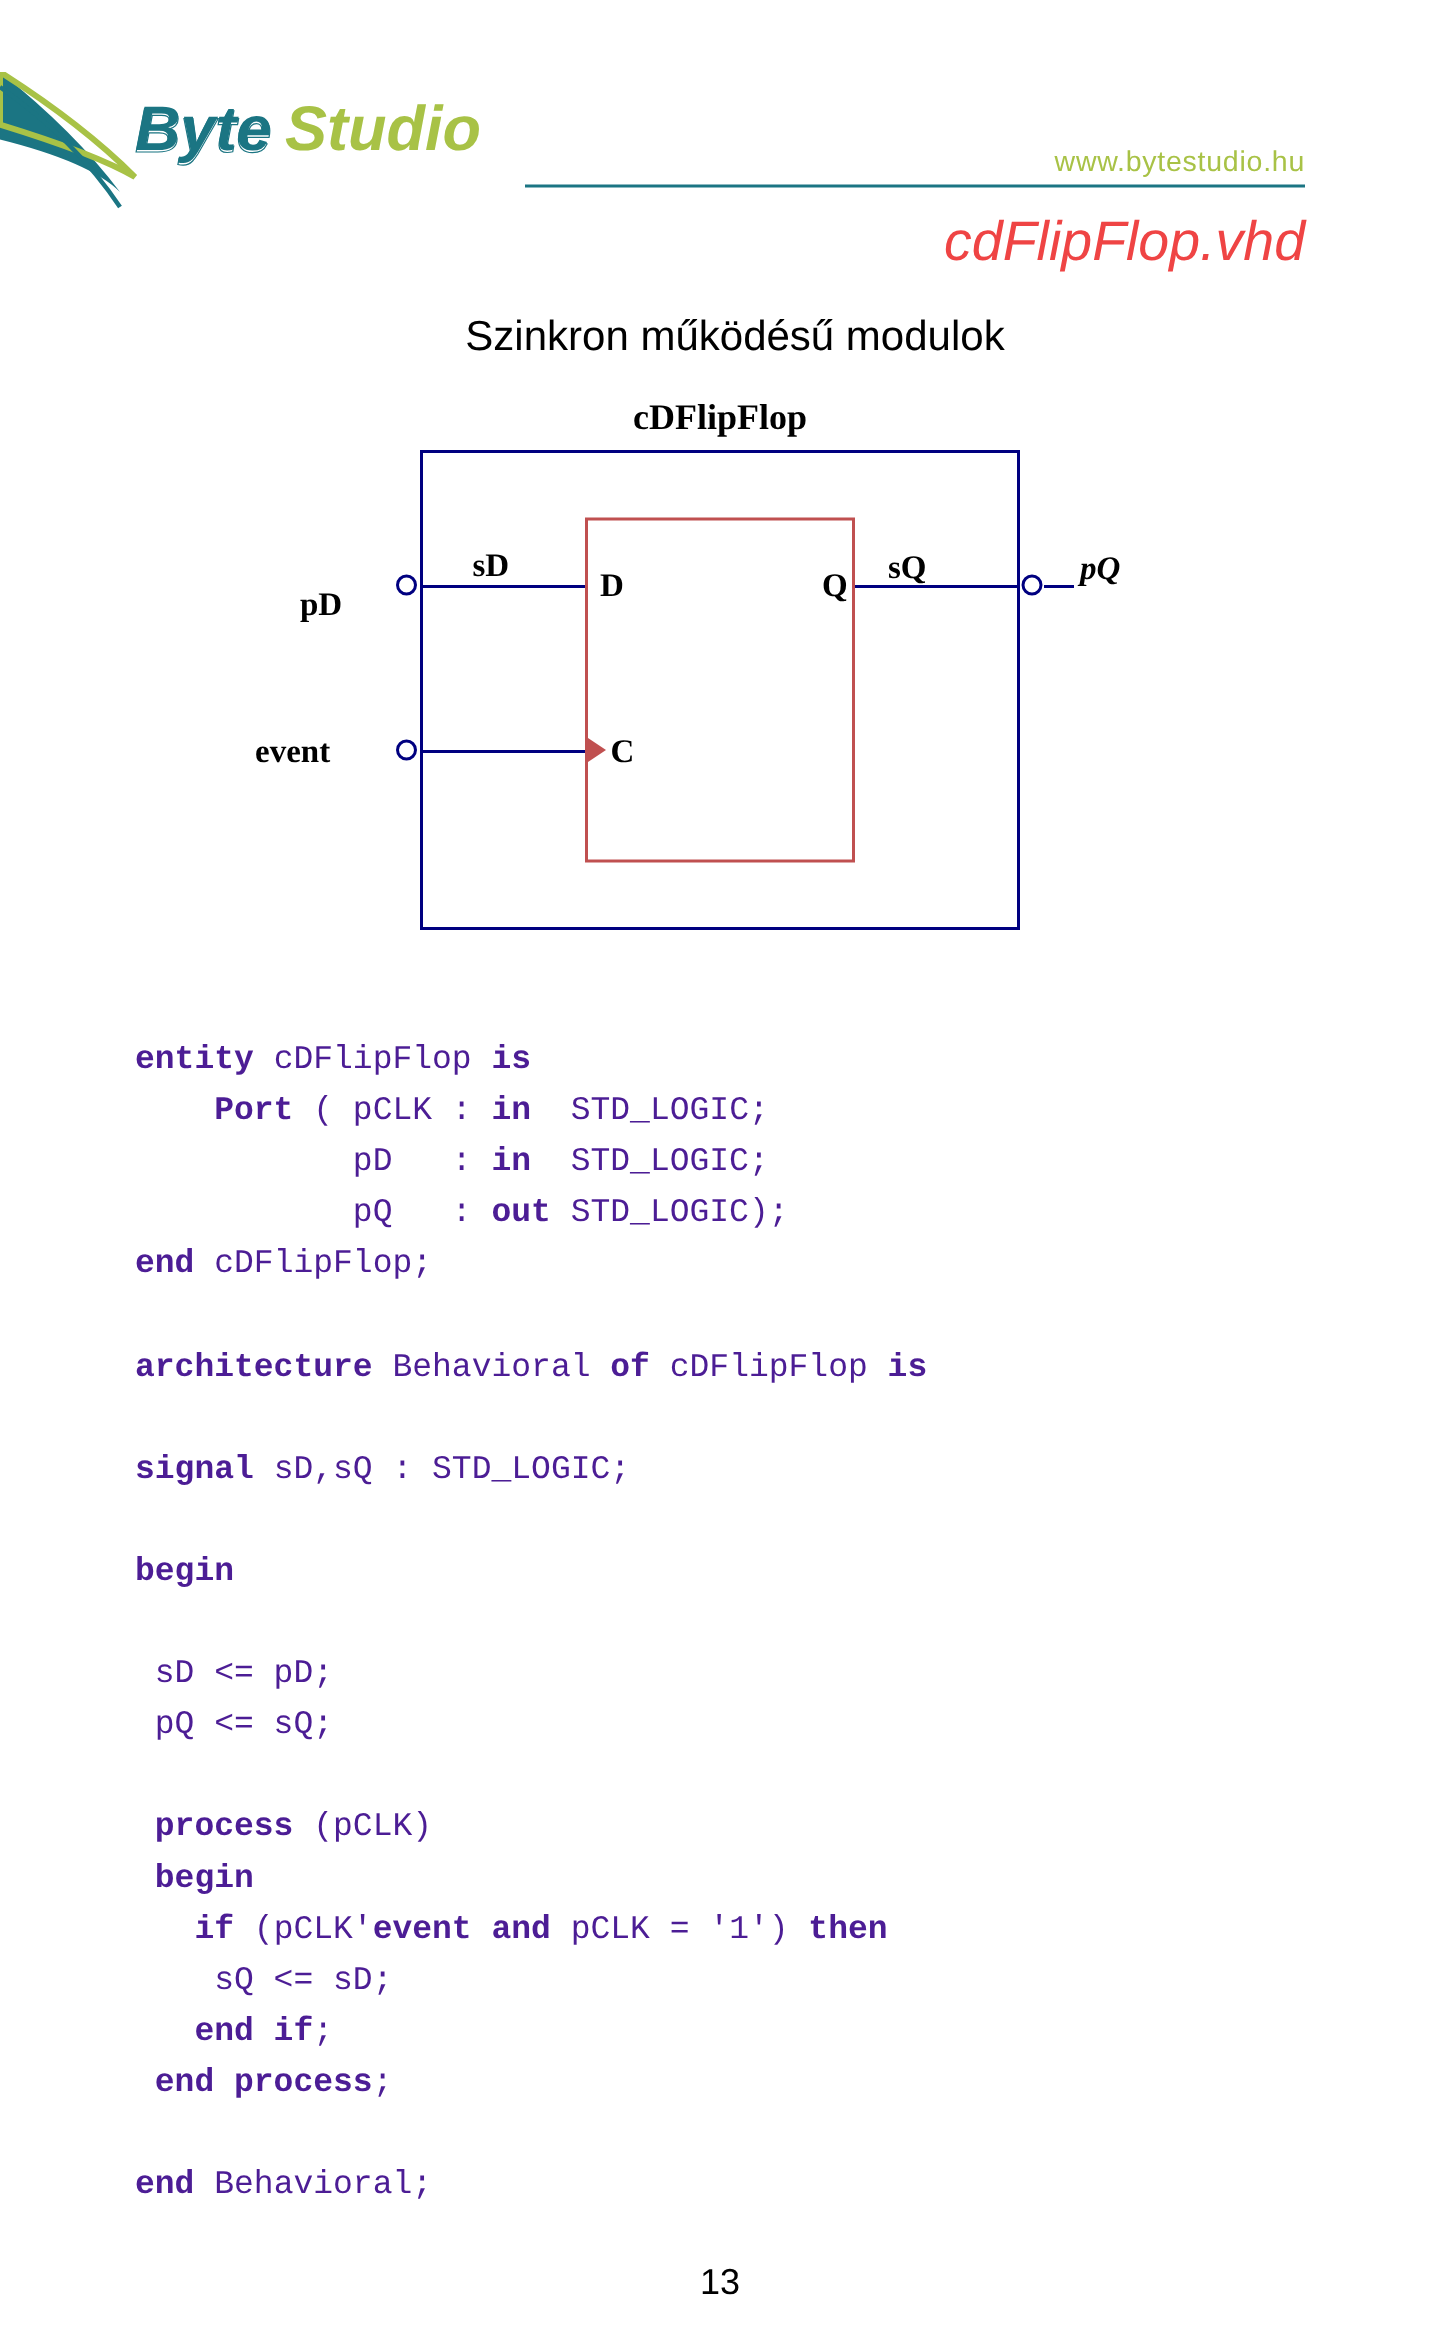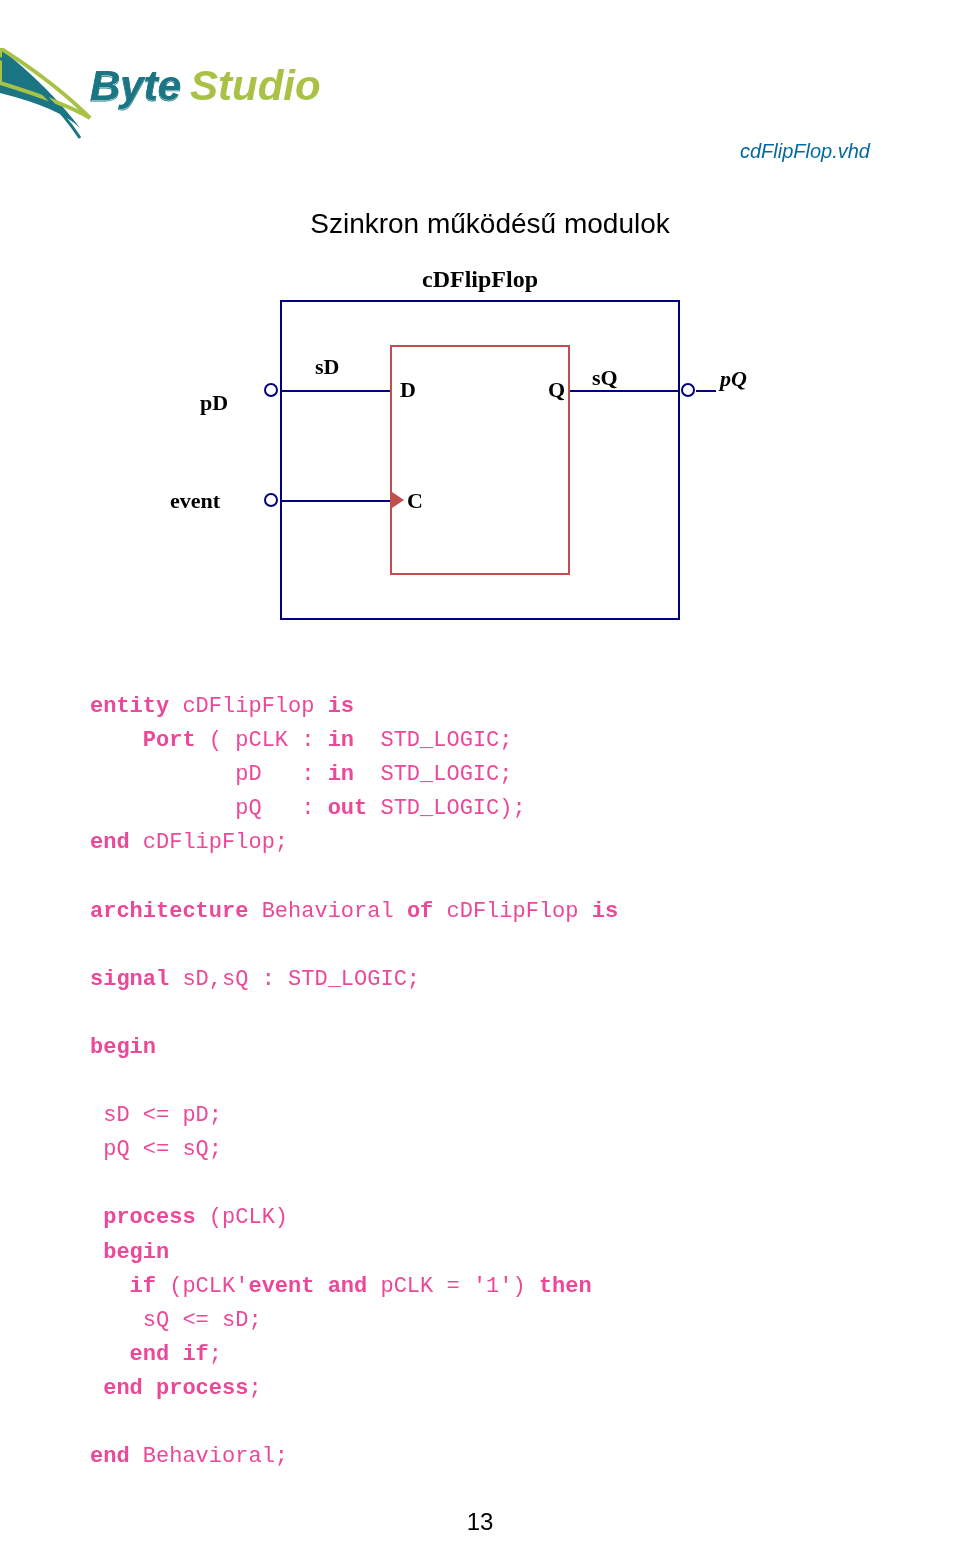--- a/index.html
+++ b/index.html
@@ -41,23 +41,23 @@
       height: 2px;
       background: #1b7583;
       margin-top: 3px;
       width: 520px;
     }
     .filename {
       position: absolute;
       right: 90px;
       top: 92px;
       font-style: italic;
-      font-size: 20px;
-      font-family: Verdana, sans-serif;
-      color: #0369a1;
+      font-size: 37px;
+      font-family: Verdana, sans-serif;
+      color: #ef4444;
     }
     .section-title {
       text-align: center;
       font-family: Verdana, sans-serif;
       font-size: 28px;
       margin-top: 40px;
       color: #000;
       margin-left: 20px;
     }
     .diagram {
@@ -132,21 +132,21 @@
       position: absolute;
       font-family: "Times New Roman", serif;
       font-size: 22px;
       color: #000;
     }
     .code-block {
       margin: 20px 90px 0 90px;
       font-family: "Courier New", monospace;
       font-size: 22px;
       line-height: 1.55;
-      color: #ec4899;
+      color: #4c1d95;
       white-space: pre;
     }
     .kw { font-weight: bold; }
     .page-num {
       position: absolute;
       bottom: 20px;
       left: 50%;
       transform: translateX(-50%);
       font-family: Verdana, sans-serif;
       font-size: 24px;
@@ -159,35 +159,39 @@
   <svg class="swoosh" width="100" height="110">
     <path d="M0,0 Q50,40 80,80 Q60,60 0,45 Z" fill="#1b7583"></path>
     <path d="M0,0 Q55,35 90,70 Q65,55 0,35 Z" fill="none" stroke="#a8c246" stroke-width="4"></path>
     <path d="M0,10 Q50,45 80,90" fill="none" stroke="#1b7583" stroke-width="3"></path>
   </svg>
   <svg class="logo" width="300" height="60">
     <text x="0" y="40" font-family="Arial" font-size="42" font-weight="bold" font-style="italic" fill="#1b7583">Byte</text>
     <text x="100" y="40" font-family="Arial" font-size="42" font-weight="bold" font-style="italic" fill="#a8c246">Studio</text>
     <text x="0" y="41" font-family="Arial" font-size="42" font-weight="bold" font-style="italic" fill="none" stroke="#1b7583" stroke-width="0.8">Byte</text>
   </svg>
+  <div class="url-line">
+    <span class="url-text">www.bytestudio.hu</span>
+    <div class="url-under"></div>
+  </div>
   <div class="filename">cdFlipFlop.vhd</div>
 </div>
 
 <div class="section-title">Szinkron működésű modulok</div>
 
 <div class="diagram">
   <div class="diag-title">cDFlipFlop</div>
   <div class="outer-box"></div>
   <div class="dot-grid"></div>
   <div class="inner-box"></div>
 
   <div class="sig-label" style="left:40px;top:120px;">pD</div>
   <div class="port-circ" style="left:104px;top:113px;"></div>
   <div class="hline" style="left:120px;top:120px;width:110px;"></div>
-  <div class="sig-label" style="left:155px;top:84px;">sD</div>
+  <div class="sig-label" style="left:155px;top:94px;">sD</div>
   <div class="inner-label" style="left:240px;top:107px;font-weight:bold;">D</div>
 
   <div class="sig-label" style="left:10px;top:218px;">event</div>
   <div class="port-circ" style="left:104px;top:223px;"></div>
   <div class="hline" style="left:120px;top:230px;width:110px;"></div>
   <div class="clk-tri" style="left:232px;top:222px;"></div>
   <div class="inner-label" style="left:247px;top:218px;font-weight:bold;">C</div>
 
   <div class="inner-label" style="left:388px;top:107px;font-weight:bold;">Q</div>
   <div class="hline" style="left:410px;top:120px;width:110px;"></div>

